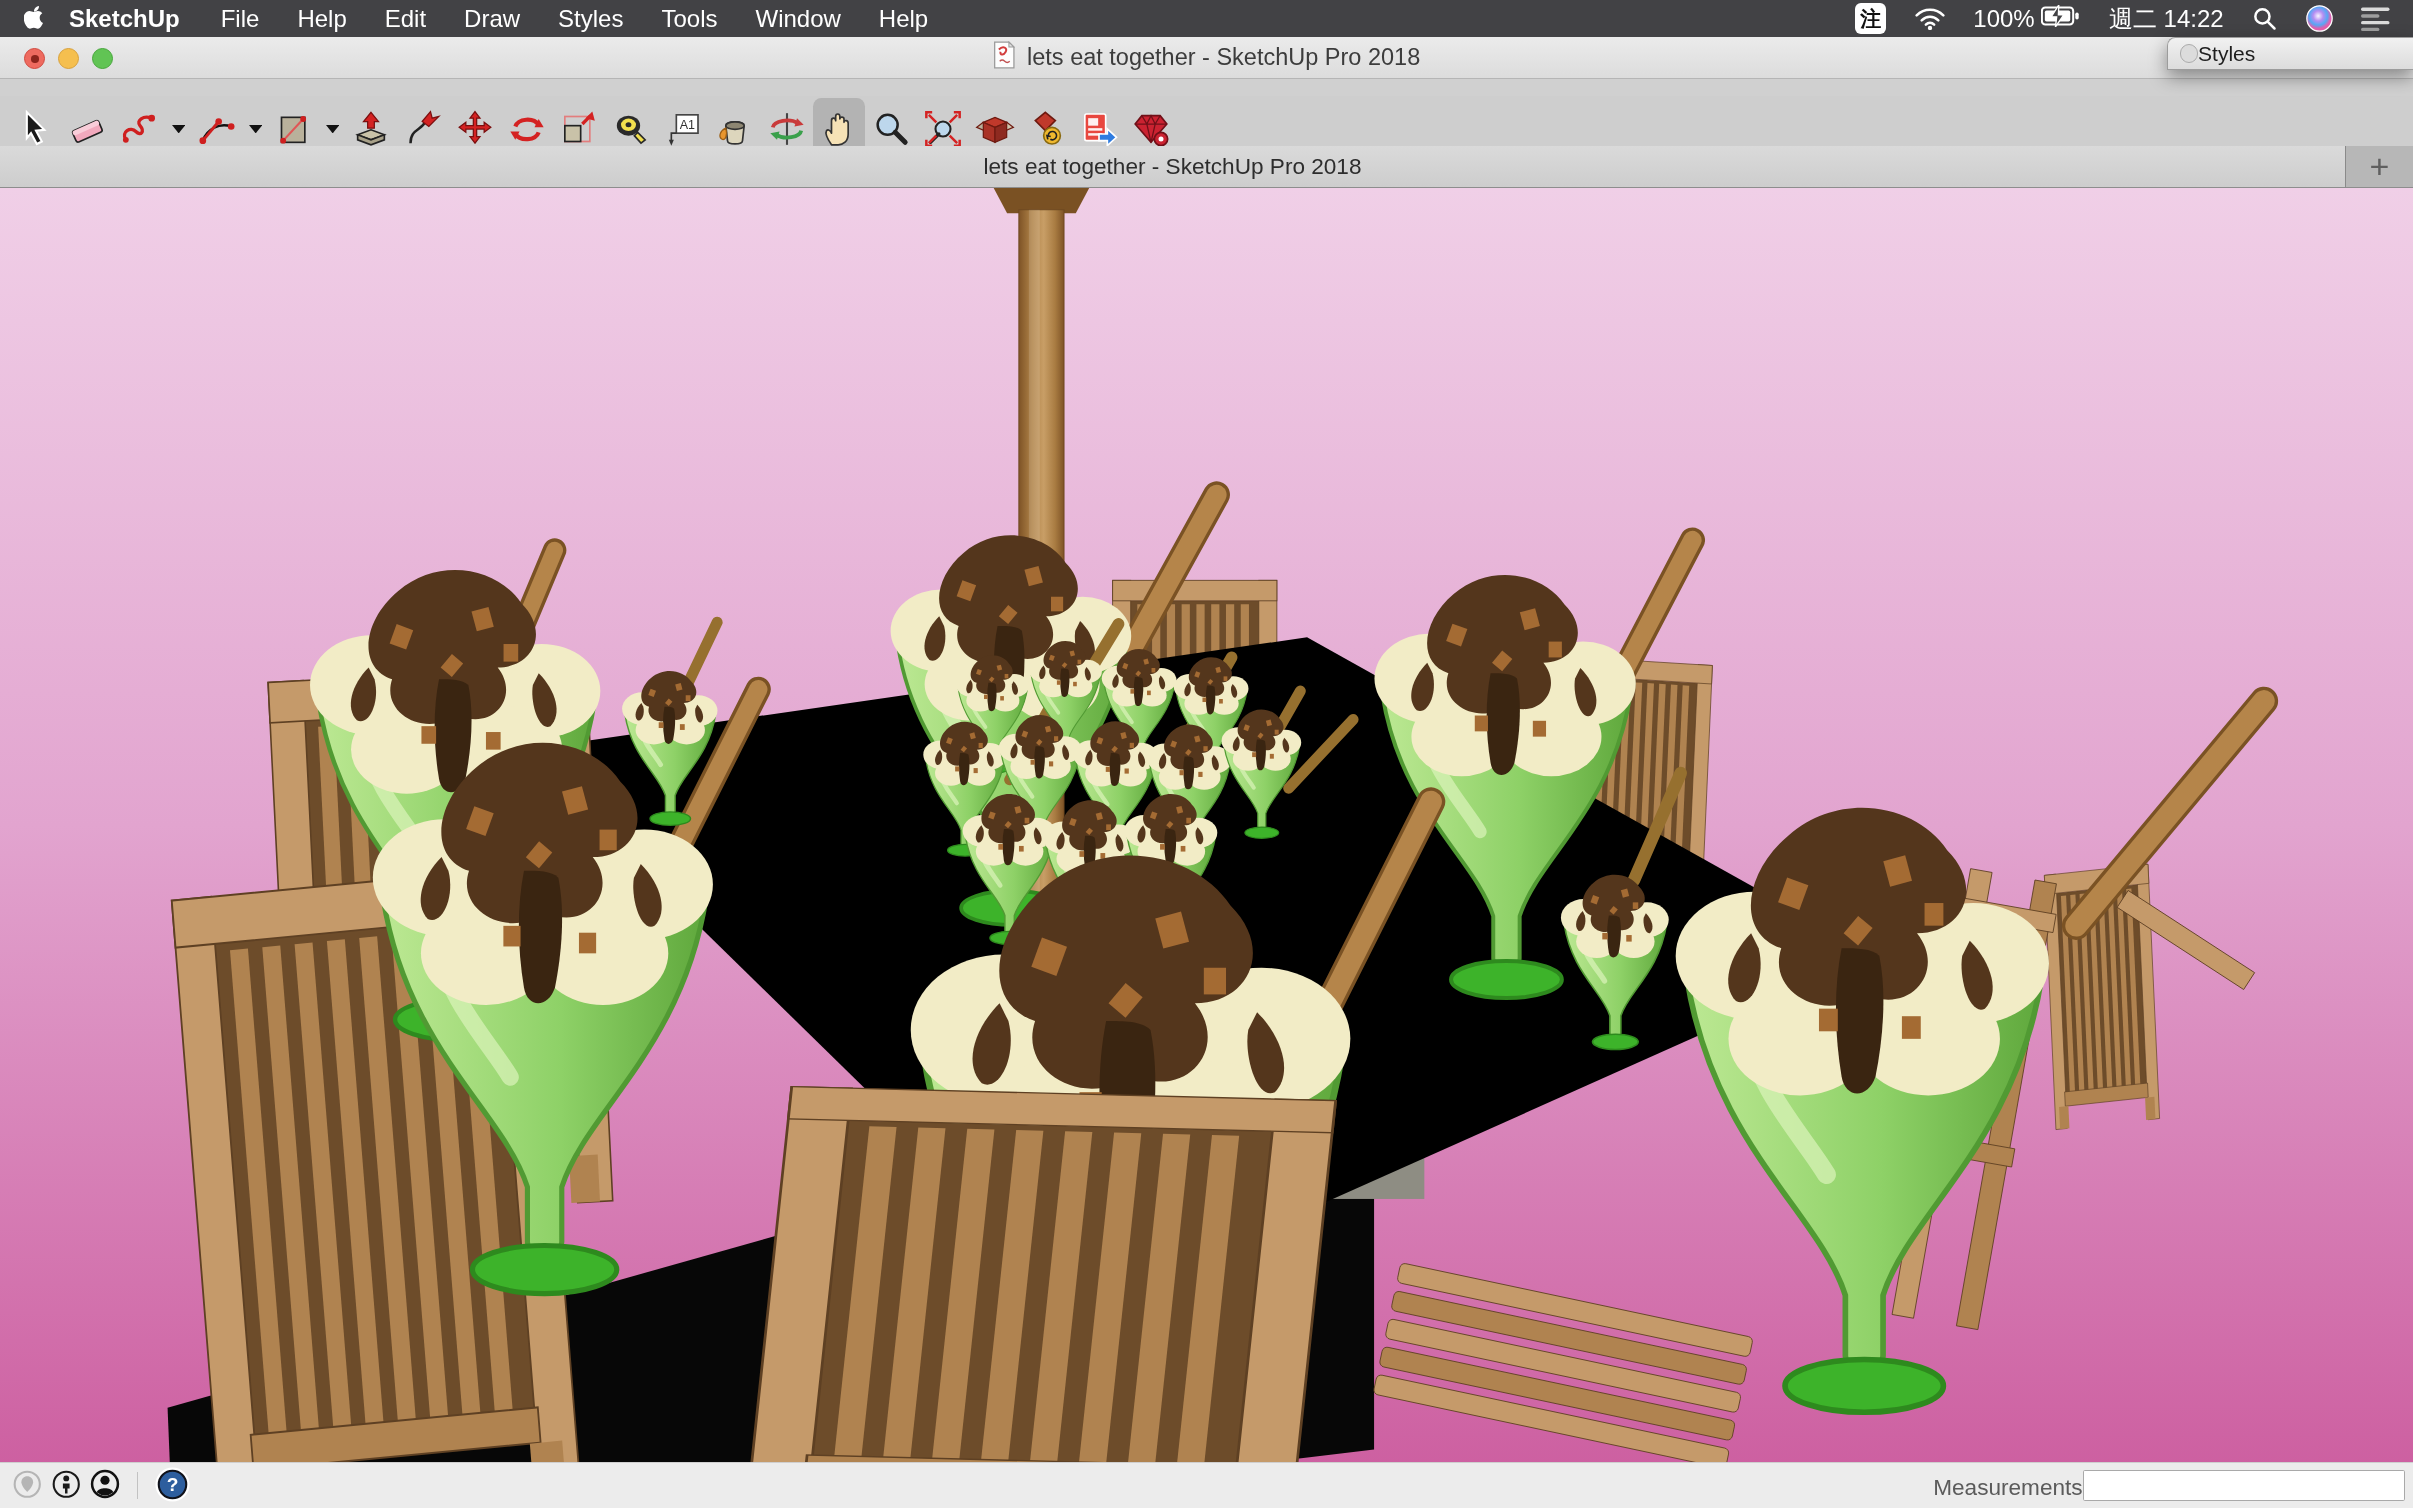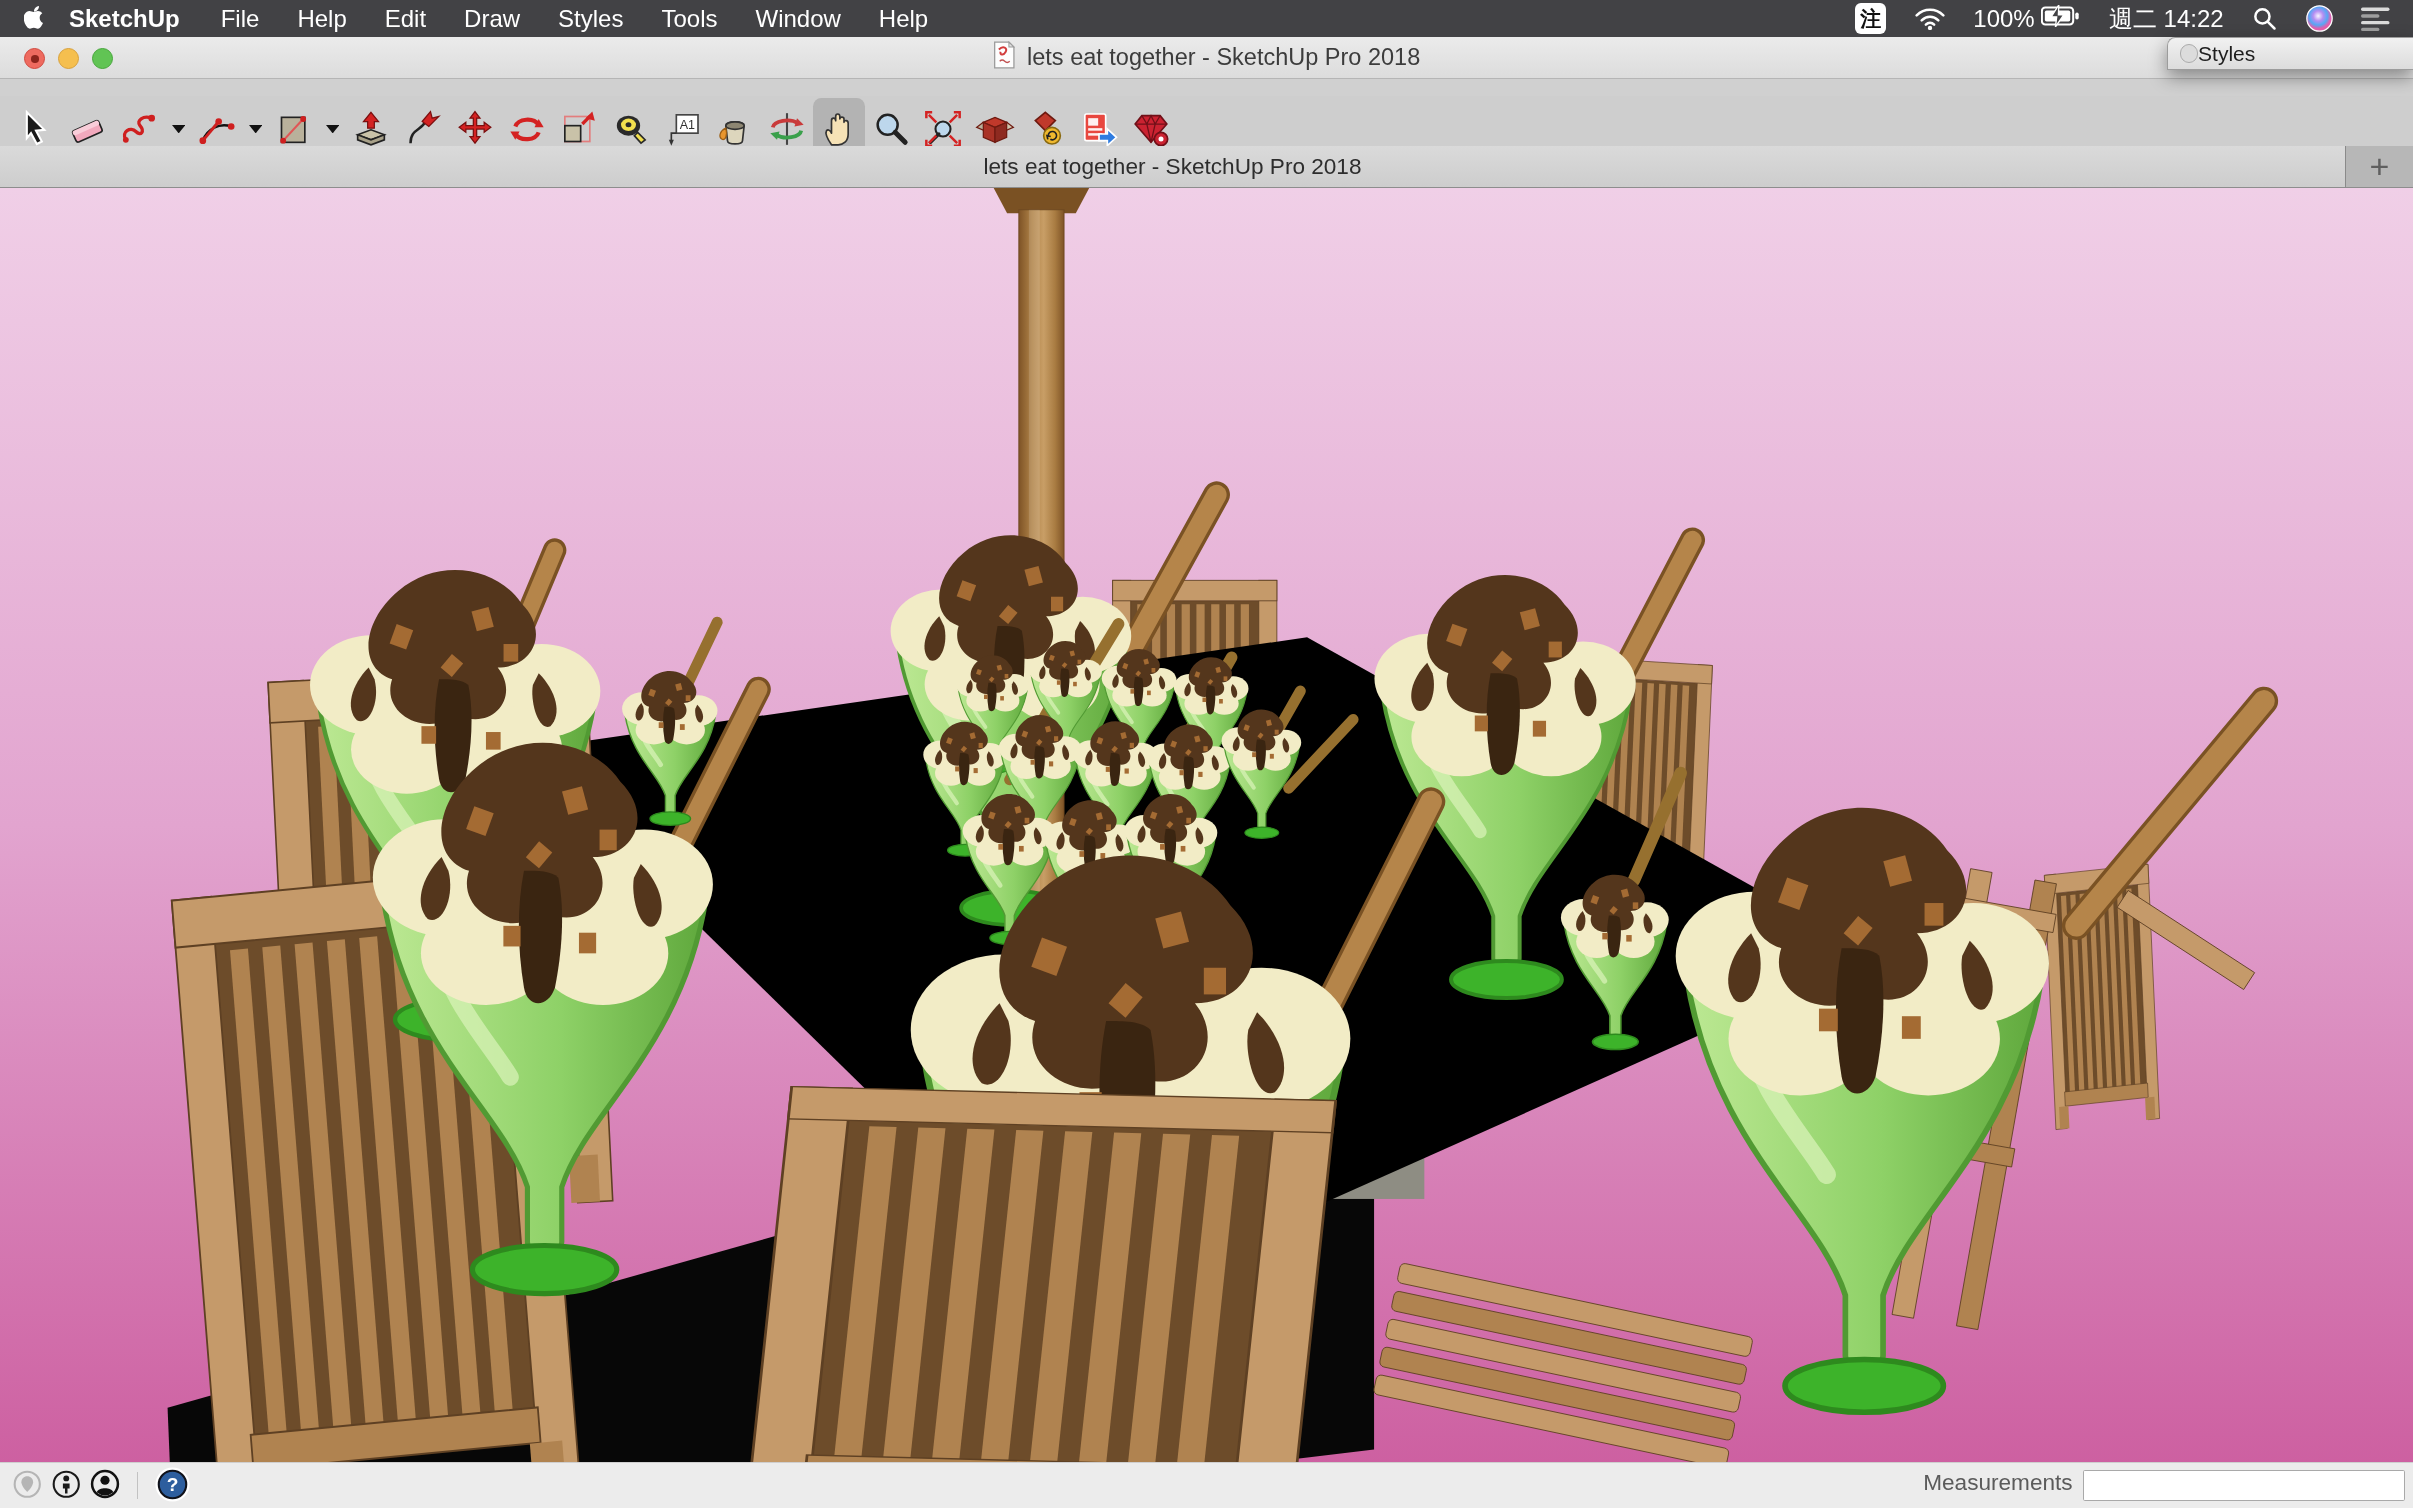--- a/index.html
+++ b/index.html
@@ -74,21 +74,21 @@
   .woodL{fill:var(--wood-light)}
   .woodM{fill:var(--wood)}
   .woodD{fill:var(--wood-dark)}
   .railStroke{stroke:#5e4023;stroke-width:1}
 
   
   #statusbar{position:absolute;bottom:0;left:0;right:0;height:46px;background:#ececec;
     border-top:0.8px solid #cfcfcf;display:flex;align-items:center;padding:0 6.7px;z-index:10}
   .sb-icons{display:flex;align-items:center;gap:10px;padding-left:6.7px}
   .sb-divider{width:0.8px;height:27px;background:#c2c2c2;margin:0 6.7px}
-  .sb-right{margin-left:auto;display:flex;align-items:flex-start;gap:10px}
+  .sb-right{margin-left:auto;display:flex;align-items:flex-end;gap:0}
   .meas-label{font-size:22.6px;color:#5b5b5b}
   .meas-input{width:322px;height:31px;border:0.8px solid #a9a9a9;border-radius:1.7px;background:#fff;
     font-size:21px;padding:0 6.7px;color:#222;margin-right:1.7px}
 </style>
 </head>
 <body>
 
 <div id="stage">
 
   <div id="menubar">

